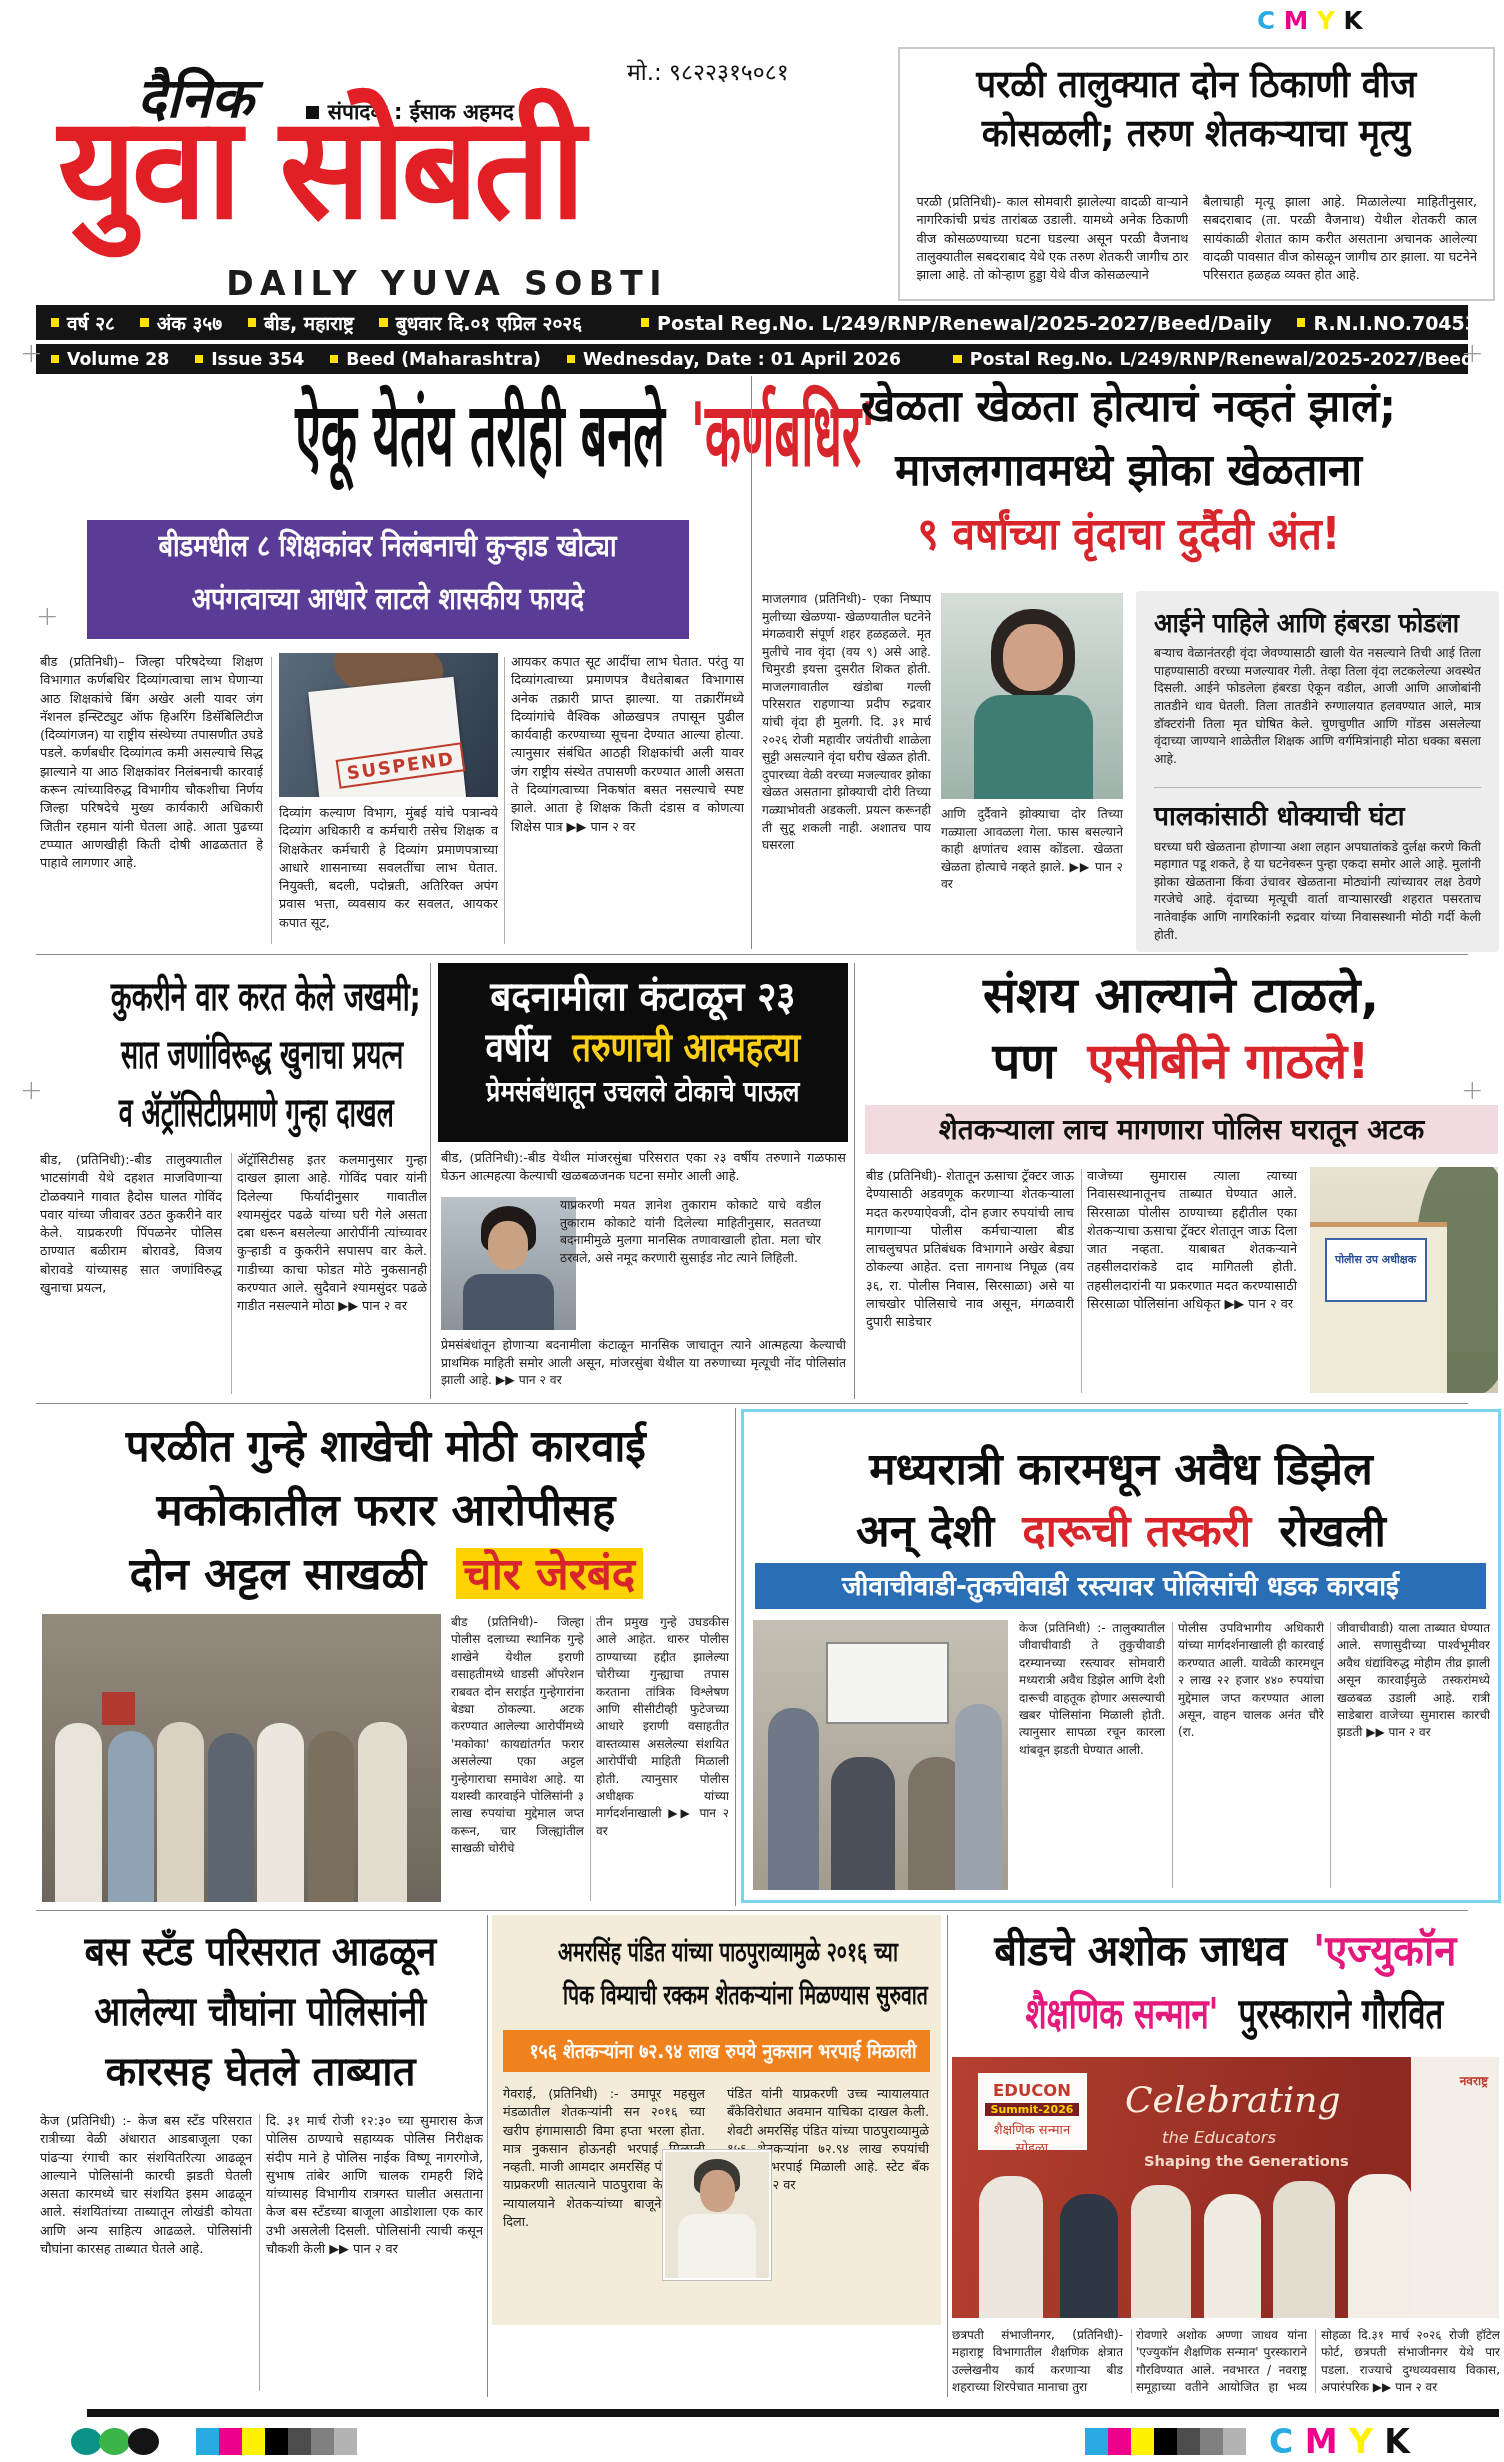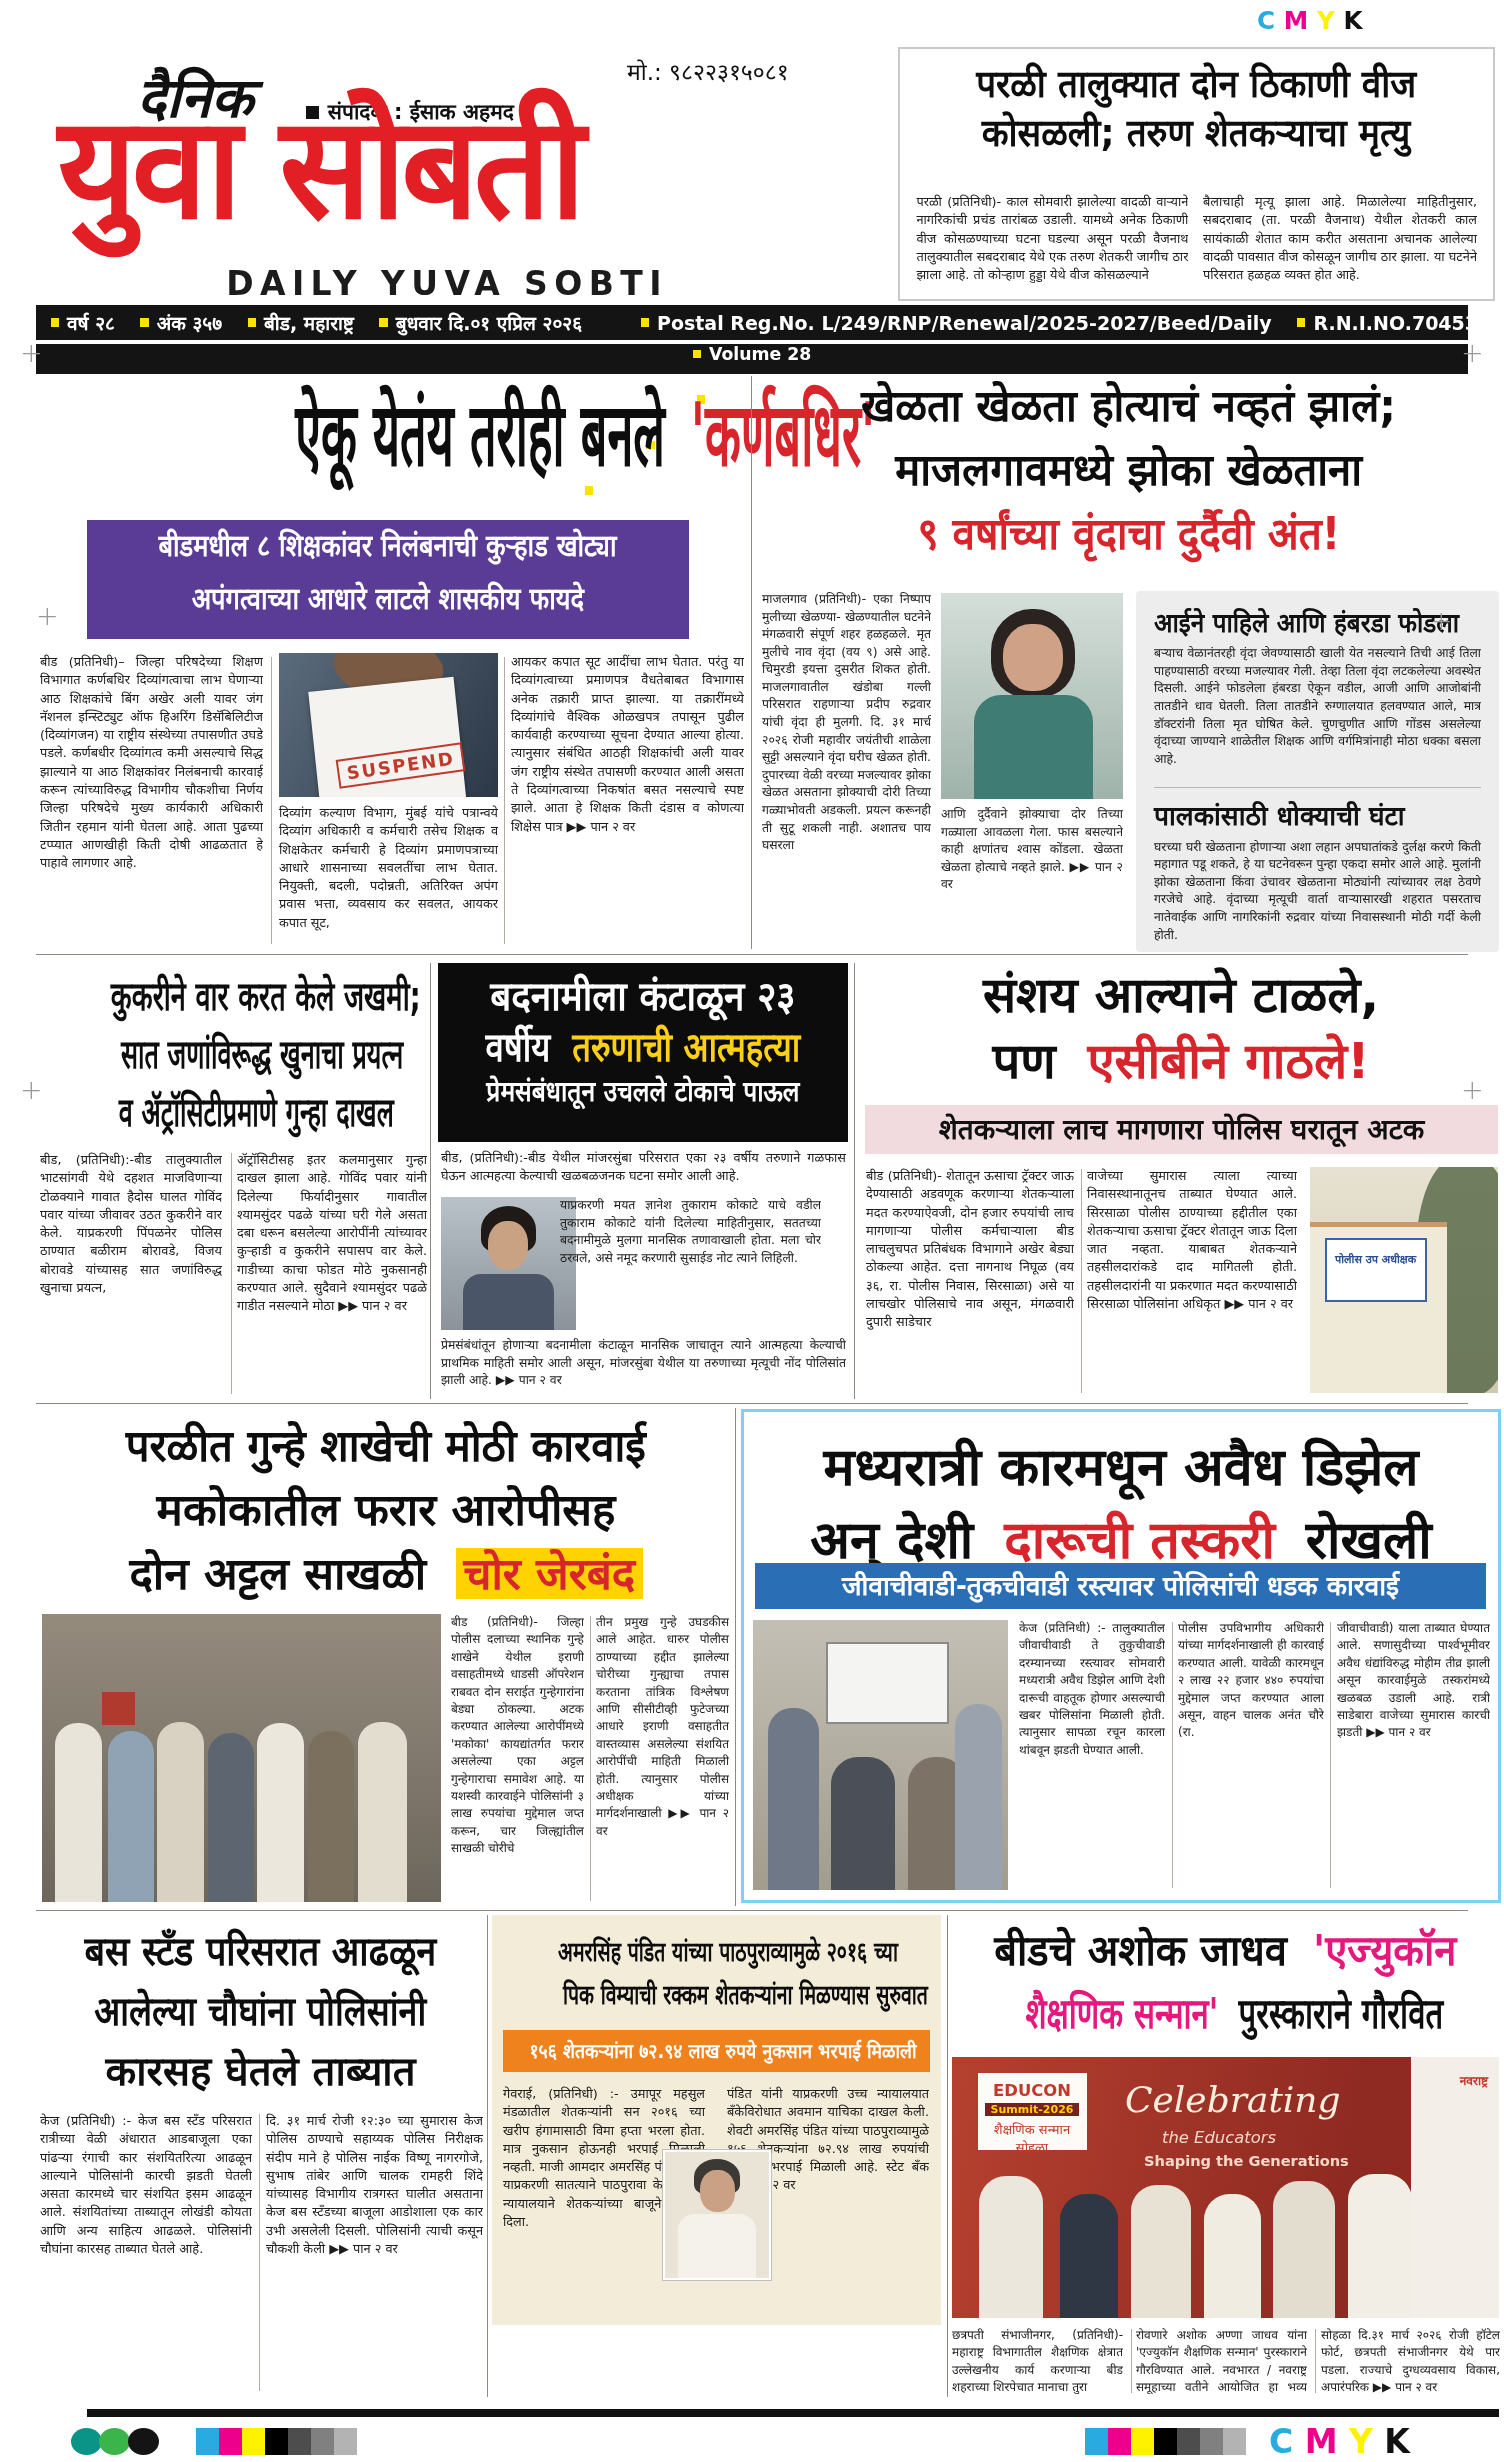--- a/index.html
+++ b/index.html
@@ -59,21 +59,21 @@
 
   <div class="bar" style="left:36px;top:305px;width:1432px;height:35px;font-size:19px;">
     <span class="bar-item">वर्ष २८</span>
     <span class="bar-item">अंक ३५७</span>
     <span class="bar-item">बीड, महाराष्ट्र</span>
     <span class="bar-item">बुधवार दि.०१ एप्रिल २०२६</span>
     <span class="bar-item" style="margin-left:33px;">Postal Reg.No. L/249/RNP/Renewal/2025-2027/Beed/Daily</span>
     <span class="bar-item">R.N.I.NO.70453/97</span>
 
   </div>
-  <div class="bar" style="left:36px;top:344px;width:1432px;height:30px;font-size:17.3px;font-weight:600;flex-direction:column;">
+  <div class="bar" style="left:36px;top:344px;width:1432px;height:30px;font-size:17.3px;font-weight:600;">
     <span class="bar-item">Volume 28</span>
     <span class="bar-item">Issue 354</span>
     <span class="bar-item">Beed (Maharashtra)</span>
     <span class="bar-item">Wednesday, Date : 01 April 2026</span>
     <span class="bar-item" style="margin-left:27px;">Postal Reg.No. L/249/RNP/Renewal/2025-2027/Beed/Daily</span>
 
   </div>
 
   <div class="hl abs" style="left:38px;top:376px;width:710px;font-size:88px;line-height:1.35;">
     <span class="sqz" style="transform:scaleX(.53)">
@@ -195,21 +195,21 @@
     <div class="ph-shape" style="left:215px;top:109px;width:47px;height:179px;background:#ece7dc;border-radius:22px 22px 0 0;"></div>
     <div class="ph-shape" style="left:266px;top:117px;width:46px;height:171px;background:#7b6f5e;border-radius:22px 22px 0 0;"></div>
     <div class="ph-shape" style="left:316px;top:108px;width:49px;height:181px;background:#e3ddd0;border-radius:22px 22px 0 0;"></div>
   </div>
   <div class="bts abs" style="left:451px;top:1614px;width:133px;height:288px;">बीड (प्रतिनिधी)- जिल्हा पोलीस दलाच्या स्थानिक गुन्हे शाखेने येथील इराणी वसाहतीमध्ये धाडसी ऑपरेशन राबवत दोन सराईत गुन्हेगारांना बेड्या ठोकल्या. अटक करण्यात आलेल्या आरोपींमध्ये 'मकोका' कायद्यांतर्गत फरार असलेल्या एका अट्टल गुन्हेगाराचा समावेश आहे. या यशस्वी कारवाईने पोलिसांनी ३ लाख रुपयांचा मुद्देमाल जप्त करून, चार जिल्ह्यांतील साखळी चोरीचे</div>
   <div class="bts abs" style="left:596px;top:1614px;width:133px;height:288px;">तीन प्रमुख गुन्हे उघडकीस आले आहेत. धारुर पोलीस ठाण्याच्या हद्दीत झालेल्या चोरीच्या गुन्ह्याचा तपास करताना तांत्रिक विश्लेषण आणि सीसीटीव्ही फुटेजच्या आधारे इराणी वसाहतीत वास्तव्यास असलेल्या संशयित आरोपींची माहिती मिळाली होती. त्यानुसार पोलीस अधीक्षक यांच्या मार्गदर्शनाखाली ▶▶ पान २ वर</div>
   <div class="vr" style="left:590px;top:1616px;height:285px;"></div>
   <div class="vr" style="left:735px;top:1408px;height:498px;background:#8f8881;"></div>
 
   <div class="abs" style="left:741px;top:1409px;width:760px;height:494px;border:3.6px solid #7fd2ee;box-sizing:border-box;background:#fff;">
-    <div class="hl" style="margin-top:19px;font-size:52px;line-height:1.4;">
+    <div class="hl" style="margin-top:26px;font-size:44px;line-height:1.4;">
       <div><span class="sqz">मध्यरात्री कारमधून अवैध डिझेल</span></div>
       <div>
         <span class="sqz">
           <span>अन् देशी</span>
           <span class="red" style="margin-left:12.8px;">दारूची तस्करी</span>
           <span style="margin-left:12.8px;">रोखली</span>
         </span>
       </div>
     </div>
     <div style="position:absolute;left:11px;top:151px;width:731px;height:46px;background:#2a6fb5;color:#fff;text-align:center;font-weight:bold;font-size:26.4px;line-height:46px;">

